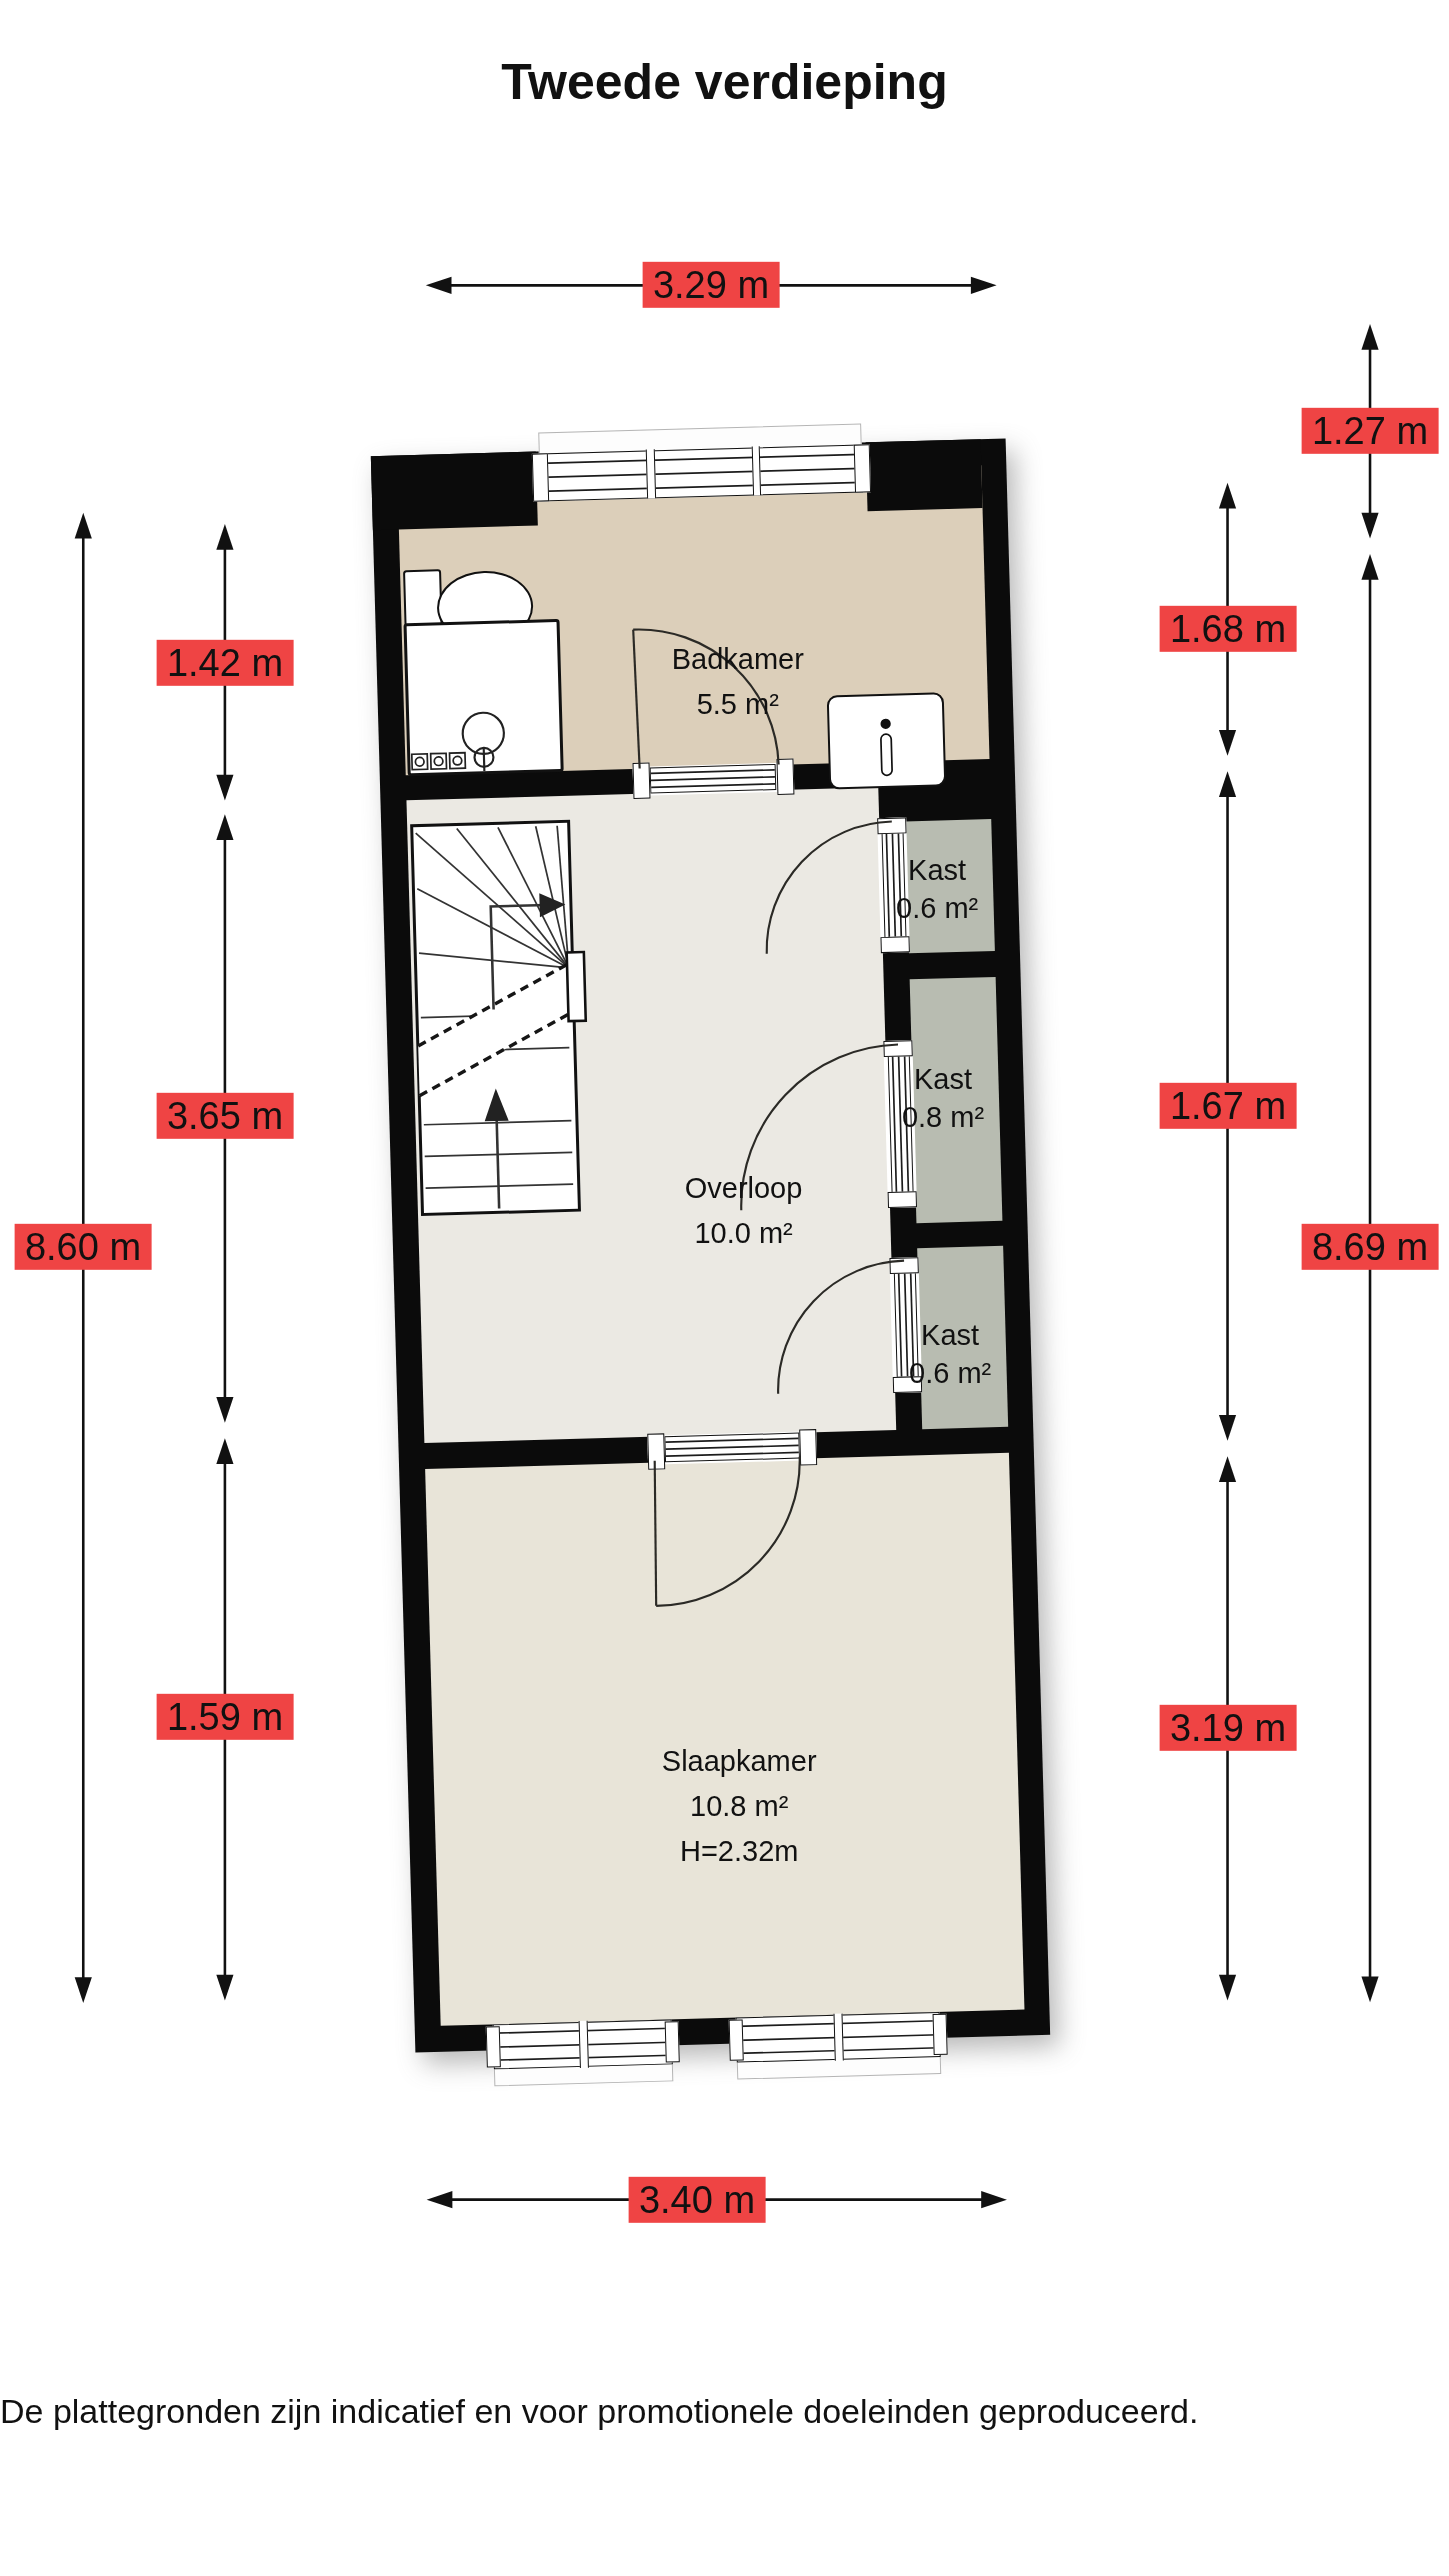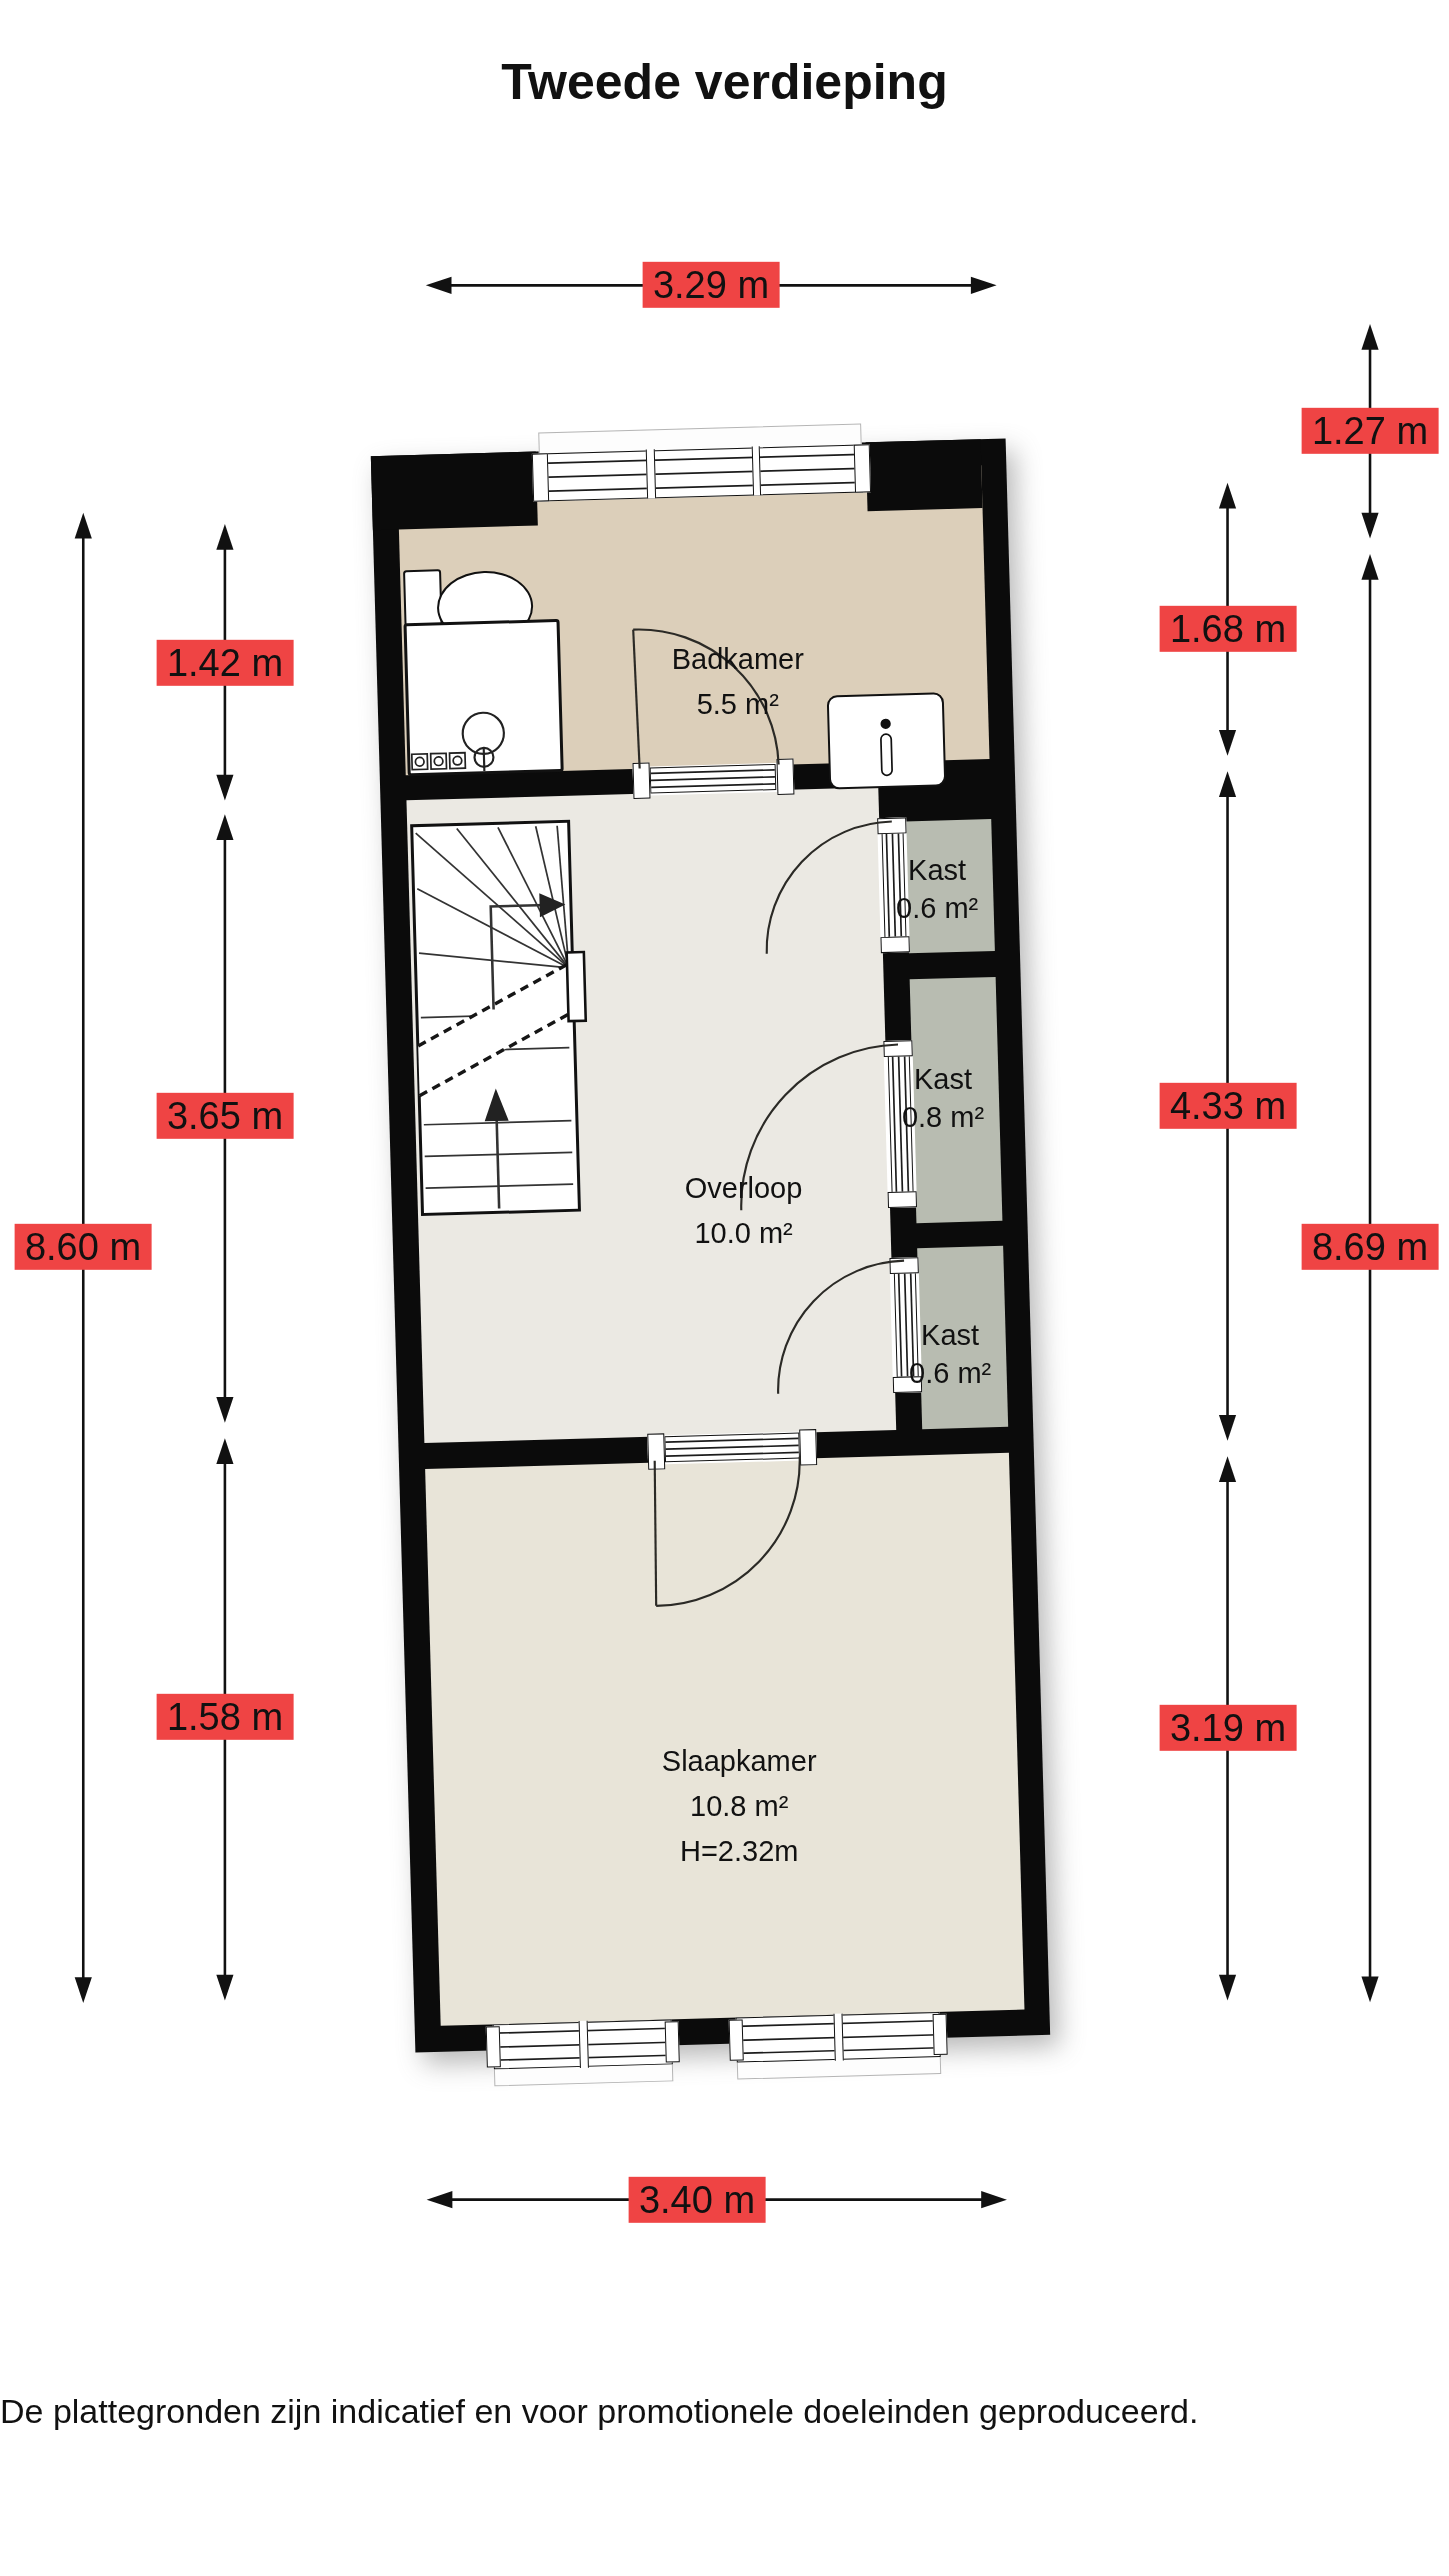--- a/index.html
+++ b/index.html
@@ -90,23 +90,23 @@
     <polygon points="1596,645 1586,675 1606,675" stroke="none"></polygon>
     <polygon points="1596,2332 1586,2302 1606,2302" stroke="none"></polygon>
   </g>
 </svg>
 
 <div class="dim" style="left:711px;top:285px;">3.29 m</div>
 <div class="dim" style="left:697px;top:2200px;text-align:right;">3.40 m</div>
 <div class="dim" style="left:83px;top:1247px;">8.60 m</div>
 <div class="dim" style="left:225px;top:663px;">1.42 m</div>
 <div class="dim" style="left:225px;top:1116px;">3.65 m</div>
-<div class="dim" style="left:225px;top:1717px;">1.58 m</div>
+<div class="dim" style="left:225px;top:1717px;">1.59 m</div>
 <div class="dim" style="left:1228px;top:629px;">1.68 m</div>
-<div class="dim" style="left:1228px;top:1106px;">4.33 m</div>
+<div class="dim" style="left:1228px;top:1106px;">1.67 m</div>
 <div class="dim" style="left:1228px;top:1728px;">3.19 m</div>
 <div class="dim" style="left:1370px;top:431px;">1.27 m</div>
 <div class="dim" style="left:1370px;top:1247px;">8.69 m</div>
 
 <div class="plan">
 
   <div class="floor" style="left:26px;top:26px;width:584px;height:294px;background:#dccfba;"></div>
   <div class="floor" style="left:26px;top:345px;width:472px;height:643px;background:#ebe9e3;"></div>
   <div class="floor" style="left:26px;top:1014px;width:584px;height:557px;background:#e8e4d8;"></div>
   <div class="floor" style="left:524px;top:380px;width:86px;height:132px;background:#b8bcb1;"></div>

